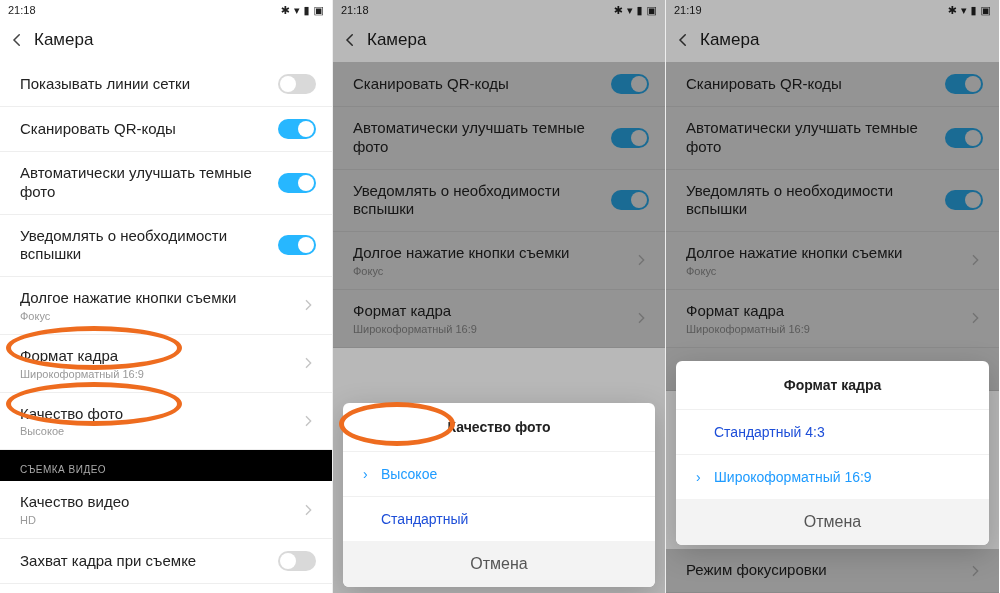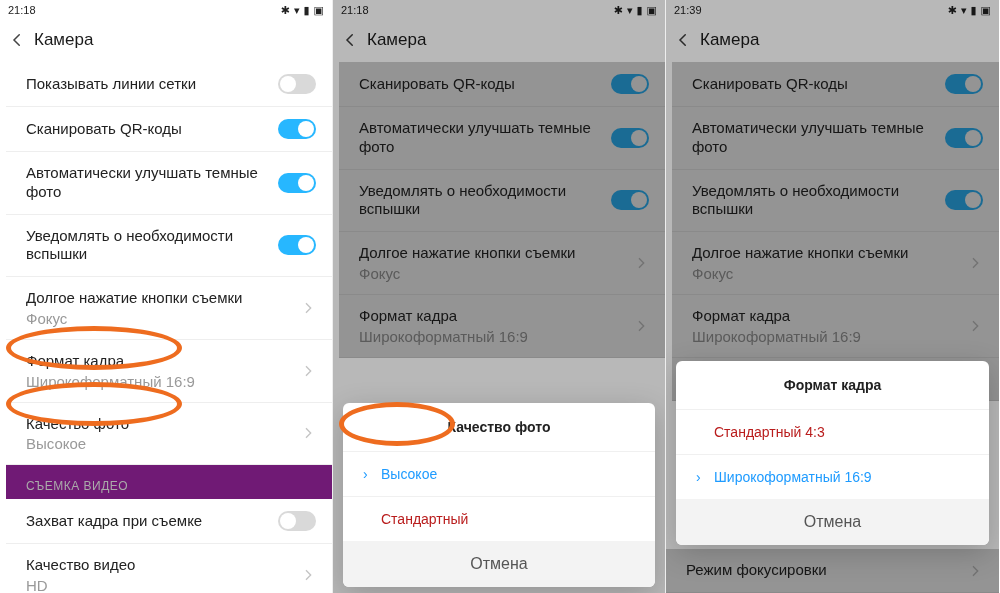--- a/index.html
+++ b/index.html
@@ -14,42 +14,42 @@
   .status .icons { display: flex; gap: 4px; align-items: center; }
   .status .icons span { font-size: 11px; line-height: 1; }
   
   .appbar { height: 44px; display: flex; align-items: center; padding: 0 6px; gap: 6px; }
   .appbar .back { width: 22px; height: 22px; display: flex; align-items: center; justify-content: center; }
   .appbar .title { font-size: 17px; font-weight: 500; color: #1a1a1a; }
   
   .row { padding: 12px 16px 12px 20px; border-bottom: 1px solid #eee; display: flex; align-items: center; justify-content: space-between; gap: 8px; background: #fff; }
   .row .txt { display: flex; flex-direction: column; gap: 2px; }
   .row .label { font-size: 15px; color: #222; line-height: 1.25; }
-  .row .sub { font-size: 15px; color: #999; }
-  .section { padding: 14px 20px 6px 20px; font-size: 12px; color: #aaa; letter-spacing: 0.5px; background: #701a75; }
+  .row .sub { font-size: 11px; color: #999; }
+  .section { padding: 14px 20px 6px 20px; font-size: 10px; color: #aaa; letter-spacing: 0.5px; background: #000000; }
   .switch { width: 38px; height: 20px; border-radius: 20px; position: relative; background: #d9d9d9; flex-shrink: 0; }
   .switch.on { background: #27b7ff; }
   .switch .knob { width: 16px; height: 16px; border-radius: 50%; background: #fff; position: absolute; top: 2px; left: 2px; transition: none; }
   .switch.on .knob { left: 20px; }
   .chev { width: 16px; height: 16px; flex-shrink: 0; opacity: 0.35; }
   
   .scrim { position: absolute; inset: 0; background: rgba(0,0,0,0.28); }
   .sheet { position: absolute; left: 10px; right: 10px; bottom: 6px; background: #fff; border-radius: 6px; box-shadow: 0 8px 30px rgba(0,0,0,0.2); overflow: hidden; }
   .sheet .sheet-title { text-align: center; font-size: 14px; font-weight: 600; padding: 16px 12px; color: #222; }
-  .sheet .opt { padding: 14px 20px; font-size: 14px; color: #b91c1c; border-top: 1px solid #f0f0f0; text-align: left; display: flex; align-items: center; gap: 6px; }
+  .sheet .opt { padding: 14px 20px; font-size: 14px; color: #1d4ed8; border-top: 1px solid #f0f0f0; text-align: left; display: flex; align-items: center; gap: 6px; }
   .sheet .opt.selected { color: #1e9bff; }
   .sheet .opt .check { width: 12px; visibility: hidden; display: inline-flex; align-items: center; }
   .sheet .opt.selected .check { visibility: visible; }
   .sheet .cancel { text-align: center; padding: 14px; font-size: 16px; color: #555; background: #f3f3f3; }
   
   .highlight { position: absolute; border: 5px solid #ee6c1f; border-radius: 50%; pointer-events: none; }
   
   .watermark { position: absolute; left: 50%; top: 50%; transform: translate(-50%,-50%); color: #b94a1e; font-size: 44px; font-weight: 700; opacity: 0.12; letter-spacing: 1px; display: flex; align-items: center; gap: 8px; pointer-events: none; white-space: nowrap; }
   .watermark .logo { width: 64px; height: 64px; opacity: 0.9; }
-  .scroll { height: calc(593px - 62px); overflow: hidden; padding-left: 6px; }
+  .scroll { height: calc(593px - 62px); overflow: hidden; }
 </style>
 </head>
 <body>
 
 <div class="canvas">
 
   <div class="watermark">
     <svg class="logo" viewBox="0 0 64 64">
       <path d="M8 44 L32 16 L56 44 L48 44 L48 56 L16 56 L16 44 Z" fill="#ee6c1f" opacity="0.6"></path>
     </svg>
@@ -130,34 +130,34 @@
           <span class="label">Качество фото</span>
           <span class="sub">Высокое</span>
         </div>
         <svg class="chev" viewBox="0 0 24 24">
             <path d="M9 5 L16 12 L9 19" stroke="#555" stroke-width="2" fill="none"></path>
           </svg>
       </div>
       <div class="section">СЪЕМКА ВИДЕО</div>
       <div class="row">
         <div class="txt">
-            <span class="label">Захват кадра при съемке</span>
-          </div>
-        <div class="switch">
-            <div class="knob"></div>
-          </div>
-      </div>
-      <div class="row">
-        <div class="txt">
           <span class="label">Качество видео</span>
           <span class="sub">HD</span>
         </div>
         <svg class="chev" viewBox="0 0 24 24">
             <path d="M9 5 L16 12 L9 19" stroke="#555" stroke-width="2" fill="none"></path>
           </svg>
+      </div>
+      <div class="row">
+        <div class="txt">
+            <span class="label">Захват кадра при съемке</span>
+          </div>
+        <div class="switch">
+            <div class="knob"></div>
+          </div>
       </div>
     </div>
 
     <div class="highlight" style="left:6px; top:326px; width:176px; height:44px;"></div>
     <div class="highlight" style="left:6px; top:382px; width:176px; height:44px;"></div>
   </div>
 
   <div class="phone">
     <div class="dim">
       <div class="status">
@@ -235,21 +235,21 @@
       </div>
       <div class="cancel">Отмена</div>
     </div>
 
     <div class="highlight" style="left:6px; top:402px; width:116px; height:44px;"></div>
   </div>
 
   <div class="phone">
     <div class="dim">
       <div class="status">
-        <span>21:39</span>
+        <span>21:19</span>
         <span class="icons">
           <span>✱</span>
           <span>▾</span>
           <span>▮</span>
           <span>▣</span>
         </span>
       </div>
       <div class="appbar">
         <div class="back">
           <svg viewBox="0 0 24 24" width="18" height="18">

